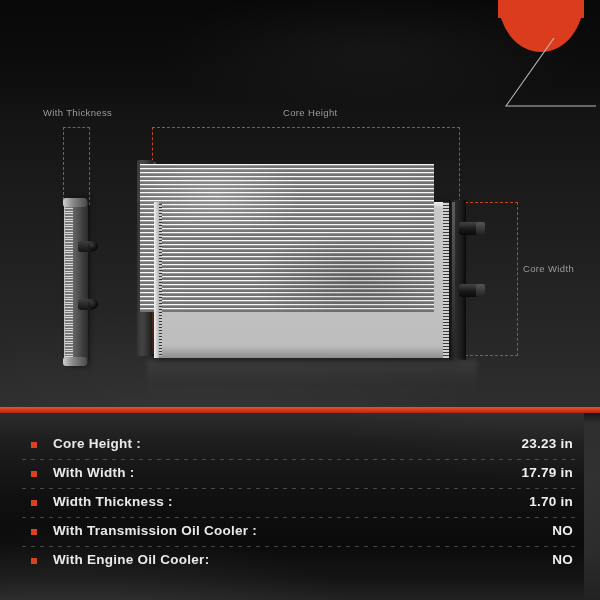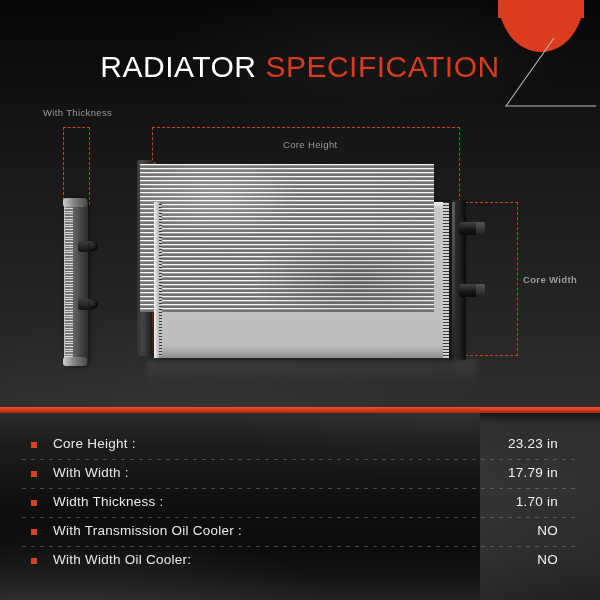--- a/index.html
+++ b/index.html
@@ -27,22 +27,22 @@
   .title{position:absolute;left:0;top:52px;width:600px;text-align:center;
          font-size:30px;letter-spacing:0.5px;font-weight:400;line-height:1;
          white-space:nowrap;}
   .title .w{color:#ffffff;}
   .title .r{color:#d83b1e;}
 
   
   .dimlabel{position:absolute;color:#9b9b9b;font-size:9.5px;letter-spacing:0.35px;
             white-space:nowrap;}
   #lbl-thickness{left:43px;top:107px;}
-  #lbl-height{left:283px;top:107px;margin-top:32px;}
-  #lbl-width{left:523px;top:274px;font-weight:bold;}
+  #lbl-height{left:283px;top:107px;}
+  #lbl-width{left:523px;top:263px;}
 
   
   .dbox{position:absolute;box-sizing:border-box;}
   #box-thickness{left:63px;top:127px;width:27px;height:78px;
      border-top:1.5px dashed #c4441f;border-left:1.5px dashed #c4441f;border-right:1.5px dashed #c4441f;}
   #box-height{left:152px;top:127px;width:308px;height:80px;
      border-top:1.5px dashed #c4441f;border-left:1.5px dashed #c4441f;border-right:1.5px dashed #c4441f;}
   #box-width{left:460px;top:202px;width:58px;height:154px;
      border-top:1.5px dashed #c4441f;border-right:1.5px dashed #c4441f;border-bottom:1.5px dashed #c4441f;}
 
@@ -126,31 +126,31 @@
         background:linear-gradient(180deg,rgba(180,180,180,0.13),rgba(120,120,120,0.03) 55%,rgba(0,0,0,0) 100%);
         filter:blur(2px);}
 
   
   .divider{position:absolute;left:0;top:407px;width:600px;height:6px;
            background:linear-gradient(180deg,#e8522c,#d2371a 55%,#a92910);}
   .divider-sh{position:absolute;left:0;top:413px;width:600px;height:10px;
            background:linear-gradient(180deg,rgba(0,0,0,0.55),rgba(0,0,0,0));}
 
   
-  .spec{position:absolute;left:0;top:413px;width:480px;height:187px;
+  .spec{position:absolute;left:0;top:413px;width:584px;height:187px;
         background:
           radial-gradient(ellipse 420px 150px at 12% 115%, rgba(90,90,90,0.30), rgba(0,0,0,0) 70%),
           radial-gradient(ellipse 300px 120px at 92% -10%, rgba(70,70,70,0.22), rgba(0,0,0,0) 72%),
-          linear-gradient(180deg,#2c2c2c 0%,#1d1d1d 16%,#101010 46%,#0b0b0b 70%,#141414 88%,#222 100%);}
+          linear-gradient(180deg,#2c2c2c 0%,#1d1d1d 16%,#101010 46%,#0b0b0b 70%,#141414 88%,#222 100%); font-weight: bold;}
 
   .row{position:absolute;left:22px;width:556px;height:29px;}
   .row .bullet{position:absolute;left:9px;top:11px;width:6px;height:6px;background:#d8431f;}
   .row .lbl{position:absolute;left:31px;top:5px;color:#e9e9e9;font-size:13.5px;
             letter-spacing:0.25px;white-space:nowrap;}
-  .row .val{position:absolute;right:20px;top:5px;color:#f0f0f0;font-size:13.5px;
+  .row .val{position:absolute;right:5px;top:5px;color:#f0f0f0;font-size:13.5px;
             letter-spacing:0.25px;white-space:nowrap;}
   .row .sep{position:absolute;left:0;bottom:0;width:556px;height:1px;
             background:repeating-linear-gradient(90deg,
               rgba(150,150,150,0.42) 0px, rgba(150,150,150,0.42) 4px,
               rgba(0,0,0,0) 4px, rgba(0,0,0,0) 9px);}
 </style>
 </head>
 <body>
 
 <div id="page">
@@ -159,23 +159,20 @@
   <div class="hdr-sheen"></div>
 
   <div class="petal2"></div>
   <div class="petal"></div>
   <div class="vline">
     <svg width="110" height="76" viewBox="0 0 110 76">
       <polyline points="66,0 18,68 108,68" fill="none" stroke="#b9b9b9" stroke-width="1.1"></polyline>
     </svg>
   </div>
 
-  <div class="title">
-    <span class="w">RADIATOR</span><span class="w">&nbsp;</span><span class="r">SPECIFICATION</span>
-  </div>
 
   <div class="dimlabel" id="lbl-thickness">With Thickness</div>
   <div class="dimlabel" id="lbl-height">Core Height</div>
   <div class="dimlabel" id="lbl-width">Core Width</div>
 
   <div class="dbox" id="box-thickness"></div>
   <div class="dbox" id="box-height"></div>
   <div class="dbox" id="box-width"></div>
 
   <div id="sideview">
@@ -233,19 +230,19 @@
           <span class="sep"></span>
         </div>
         <div class="row" style="top: 105px;">
           <span class="bullet"></span>
           <span class="lbl">With Transmission Oil Cooler :</span>
           <span class="val">NO</span>
           <span class="sep"></span>
         </div>
         <div class="row" style="top: 134px;">
           <span class="bullet"></span>
-          <span class="lbl">With Width Oil Cooler:</span>
+          <span class="lbl">With Engine Oil Cooler:</span>
           <span class="val">NO</span>
         </div>
       </div>
   </div>
 
 </div>
 
 </body></html>

